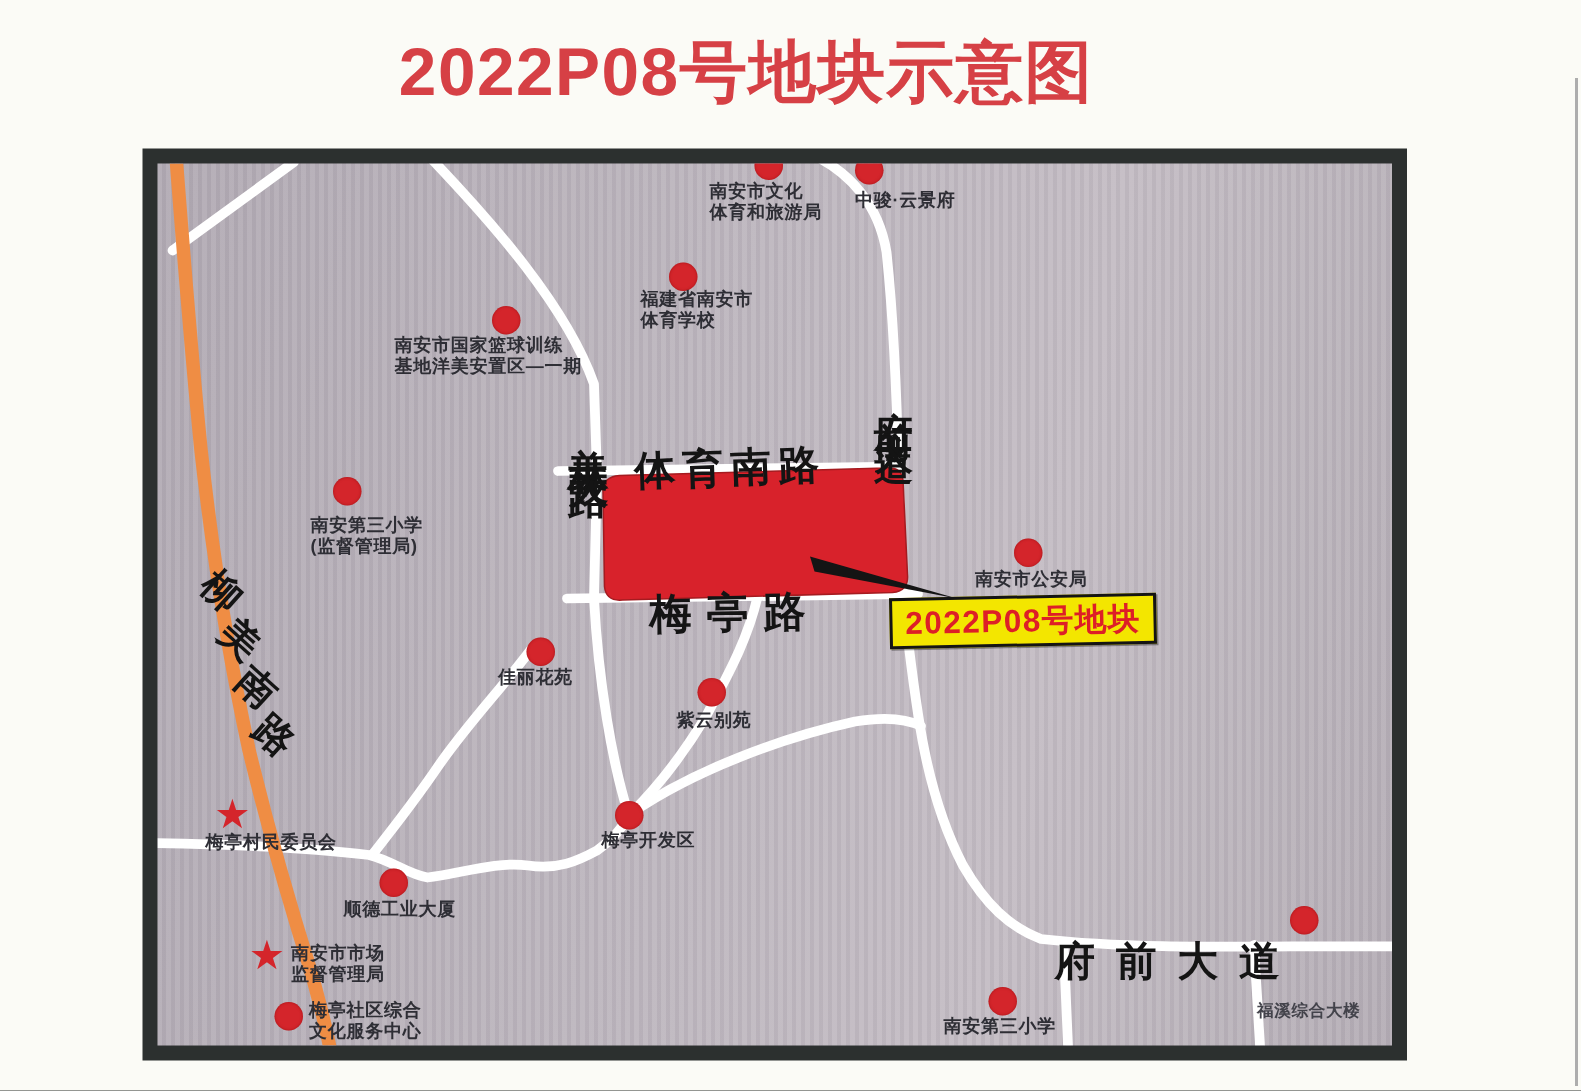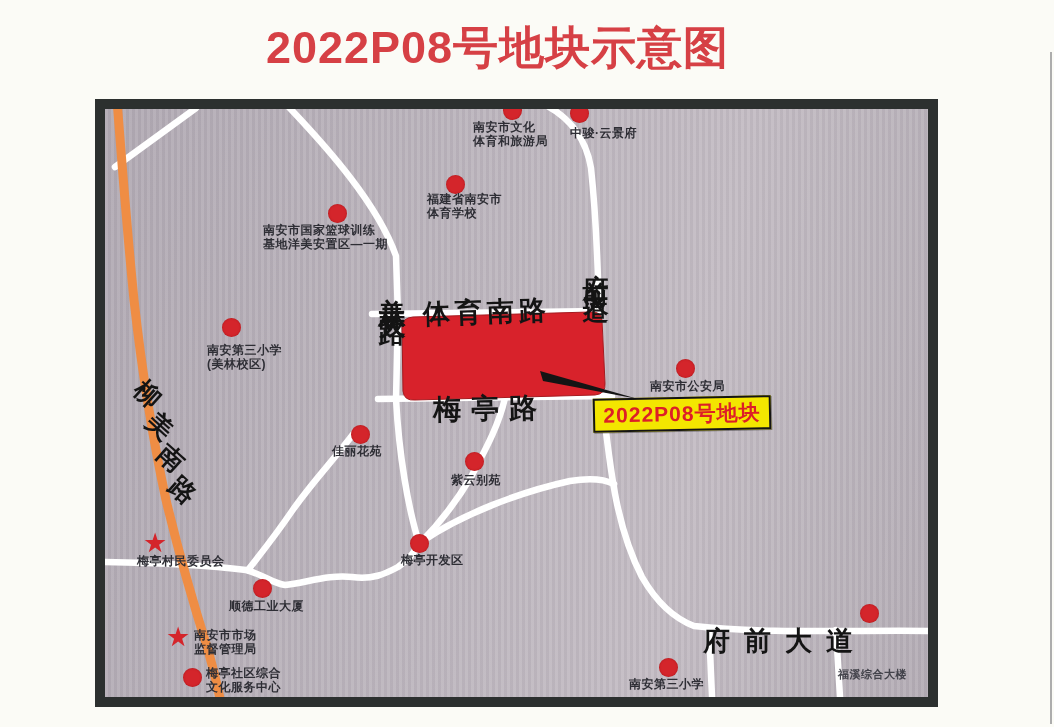--- a/index.html
+++ b/index.html
@@ -112,21 +112,21 @@
         <div class="ln">体育学校</div>
       </div>
       <div class="poi-dot" style="left: 222.5px; top: 94.5px;"></div>
       <div class="poi-label" style="left: 122px; top: 115px; margin-left: 36px;">
         <div class="ln">南安市国家篮球训练</div>
         <div class="ln">基地洋美安置区—一期</div>
       </div>
       <div class="poi-dot" style="left: 116.5px; top: 208.5px;"></div>
       <div class="poi-label" style="left: 102px; top: 235px;">
         <div class="ln">南安第三小学</div>
-        <div class="ln">(美林校区)</div>
+        <div class="ln">(监督管理局)</div>
       </div>
       <div class="poi-dot" style="left: 570.5px; top: 249.5px;"></div>
       <div class="poi-label" style="left: 545px; top: 271px;">
         <div class="ln">南安市公安局</div>
       </div>
       <div class="poi-dot" style="left: 245.5px; top: 315.5px;"></div>
       <div class="poi-label" style="left: 227px; top: 336px;">
         <div class="ln">佳丽花苑</div>
       </div>
       <div class="poi-dot" style="left: 359.5px; top: 342.5px;"></div>

